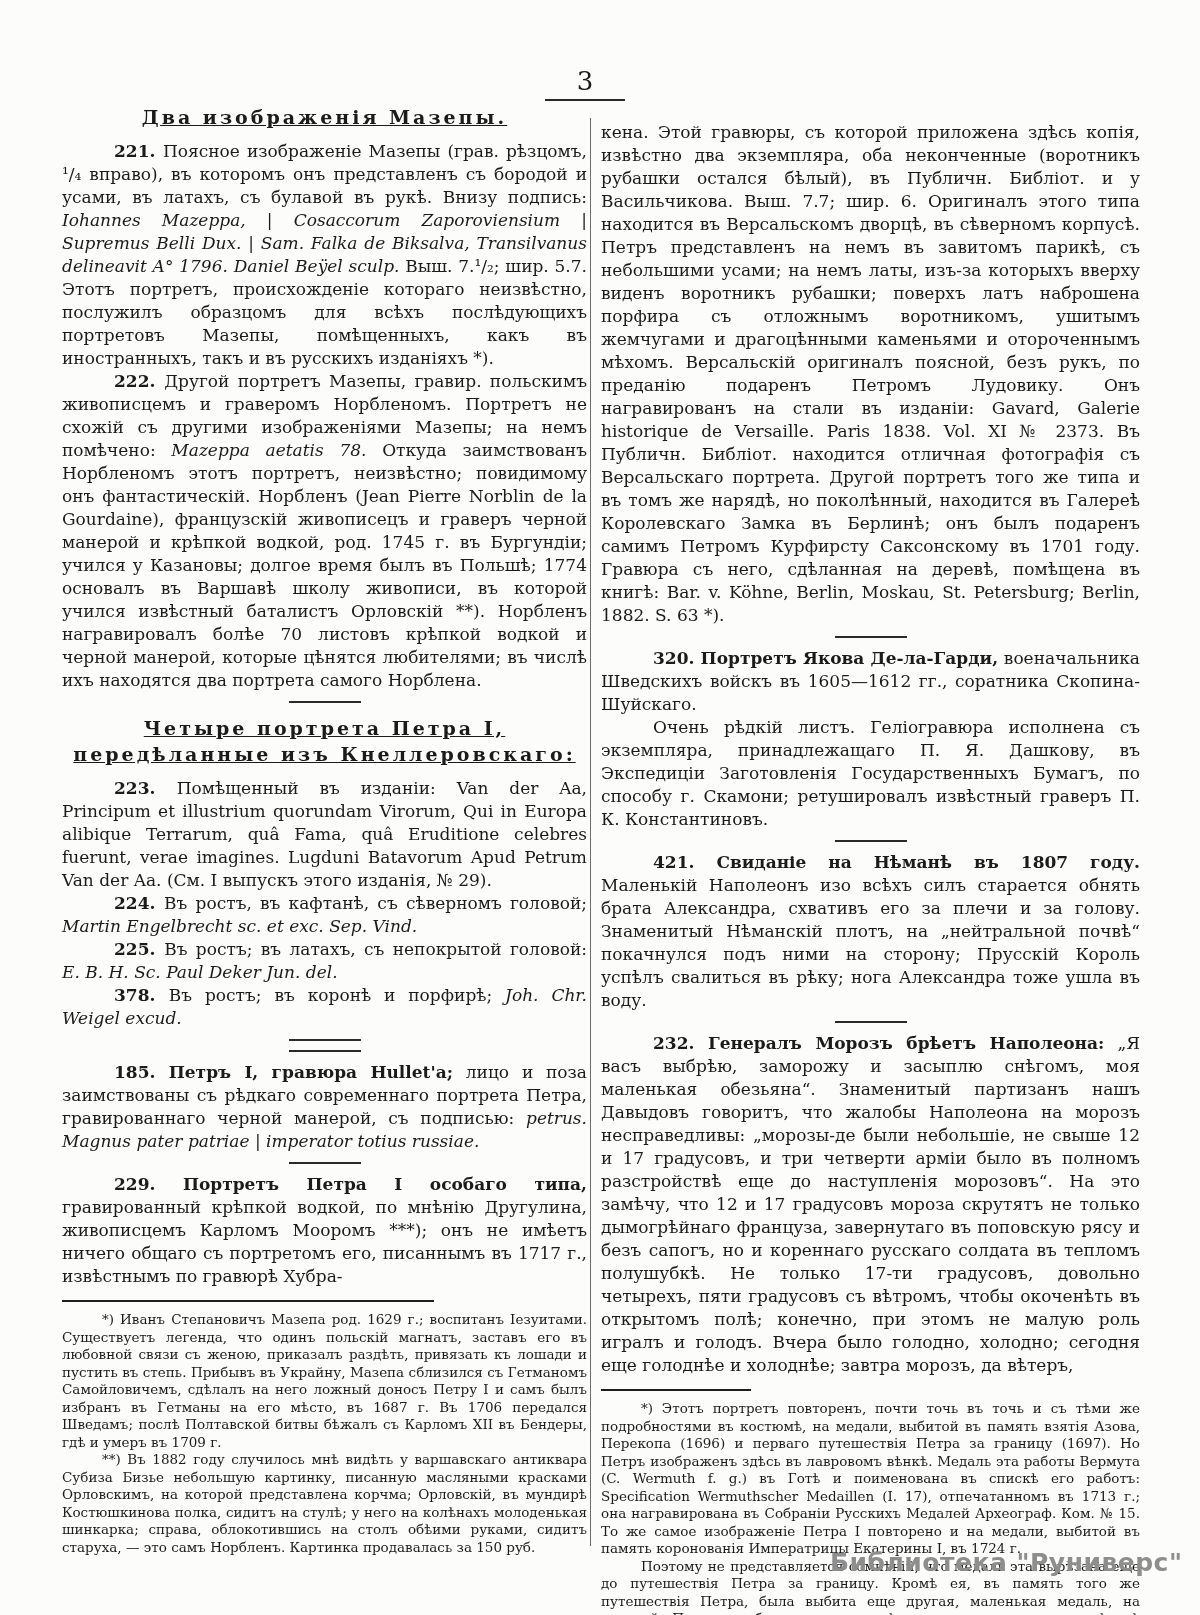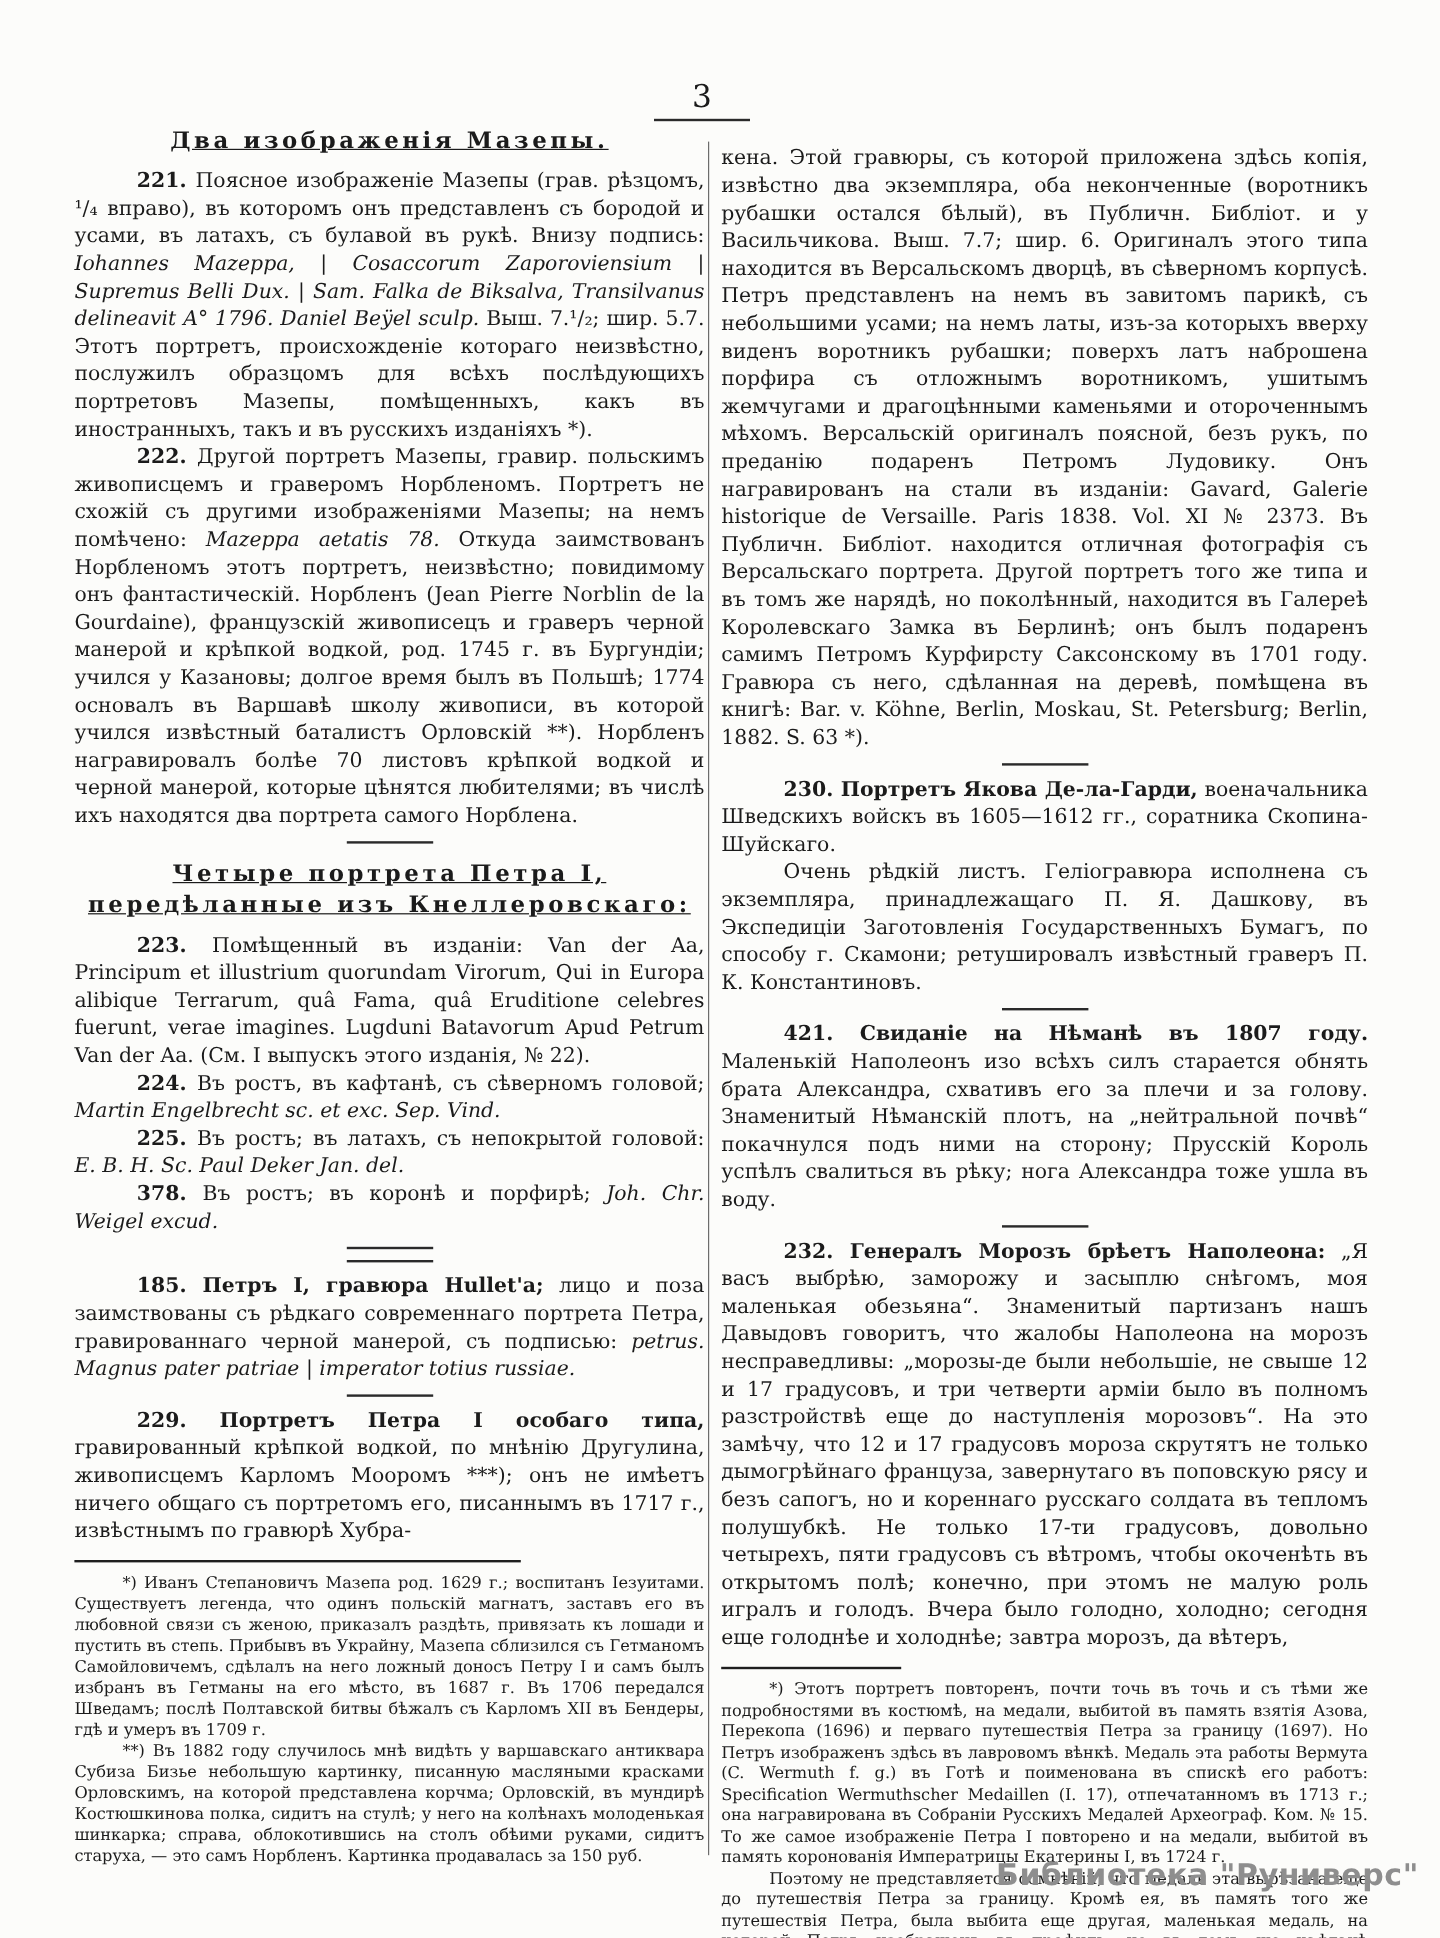--- a/index.html
+++ b/index.html
@@ -59,41 +59,41 @@
 <div class="page">
 
   <div class="page-number">3</div>
 
   <div class="col col-left">
     <h2 class="section-heading">Два изображенія Мазепы.</h2>
     <p class="para"><span class="seg-b">221. </span><span>Поясное изображеніе Мазепы (грав. рѣзцомъ, ¹/₄ вправо), въ которомъ онъ представленъ съ бородой и усами, въ латахъ, съ булавой въ рукѣ. Внизу подпись: </span><span class="seg-i">Iohannes Mazeppa, | Cosaccorum Zaporoviensium | Supremus Belli Dux. | Sam. Falka de Biksalva, Transilvanus delineavit A° 1796. Daniel Beÿel sculp.</span><span> Выш. 7.¹/₂; шир. 5.7. Этотъ портретъ, происхожденіе котораго неизвѣстно, послужилъ образцомъ для всѣхъ послѣдующихъ портретовъ Мазепы, помѣщенныхъ, какъ въ иностранныхъ, такъ и въ русскихъ изданіяхъ *).</span></p>
     <p class="para"><span class="seg-b">222. </span><span>Другой портретъ Мазепы, гравир. польскимъ живописцемъ и граверомъ Норбленомъ. Портретъ не схожій съ другими изображеніями Мазепы; на немъ помѣчено: </span><span class="seg-i">Mazeppa aetatis 78.</span><span> Откуда заимствованъ Норбленомъ этотъ портретъ, неизвѣстно; повидимому онъ фантастическій. Норбленъ (Jean Pierre Norblin de la Gourdaine), французскій живописецъ и граверъ черной манерой и крѣпкой водкой, род. 1745 г. въ Бургундіи; учился у Казановы; долгое время былъ въ Польшѣ; 1774 основалъ въ Варшавѣ школу живописи, въ которой учился извѣстный баталистъ Орловскій **). Норбленъ награвировалъ болѣе 70 листовъ крѣпкой водкой и черной манерой, которые цѣнятся любителями; въ числѣ ихъ находятся два портрета самого Норблена.</span></p>
     <div class="rule"></div>
     <h2 class="section-heading second">Четыре портрета Петра I, передѣланные изъ Кнеллеровскаго:</h2>
-    <p class="para"><span class="seg-b">223. </span><span>Помѣщенный въ изданіи: Van der Aa, Principum et illustrium quorundam Virorum, Qui in Europa alibique Terrarum, quâ Fama, quâ Eruditione celebres fuerunt, verae imagines. Lugduni Batavorum Apud Petrum Van der Aa. (См. I выпускъ этого изданія, № 22).</span></p>
+    <p class="para"><span class="seg-b">223. </span><span>Помѣщенный въ изданіи: Van der Aa, Principum et illustrium quorundam Virorum, Qui in Europa alibique Terrarum, quâ Fama, quâ Eruditione celebres fuerunt, verae imagines. Lugduni Batavorum Apud Petrum Van der Aa. (См. I выпускъ этого изданія, № 29).</span></p>
     <p class="para"><span class="seg-b">224. </span><span>Въ ростъ, въ кафтанѣ, съ сѣверномъ головой; </span><span class="seg-i">Martin Engelbrecht sc. et exc. Sep. Vind.</span></p>
-    <p class="para"><span class="seg-b">225. </span><span>Въ ростъ; въ латахъ, съ непокрытой головой: </span><span class="seg-i">E. B. H. Sc. Paul Deker Jan. del.</span></p>
+    <p class="para"><span class="seg-b">225. </span><span>Въ ростъ; въ латахъ, съ непокрытой головой: </span><span class="seg-i">E. B. H. Sc. Paul Deker Jun. del.</span></p>
     <p class="para"><span class="seg-b">378. </span><span>Въ ростъ; въ коронѣ и порфирѣ; </span><span class="seg-i">Joh. Chr. Weigel excud.</span></p>
     <div class="rule"></div>
     <div class="rule"></div>
     <p class="para"><span class="seg-b">185. Петръ I, гравюра Hullet'а;</span><span> лицо и поза заимствованы съ рѣдкаго современнаго портрета Петра, гравированнаго черной манерой, съ подписью: </span><span class="seg-i">petrus. Magnus pater patriae | imperator totius russiae.</span></p>
     <div class="rule"></div>
     <p class="para"><span class="seg-b">229. Портретъ Петра I особаго типа,</span><span> гравированный крѣпкой водкой, по мнѣнію Другулина, живописцемъ Карломъ Мооромъ ***); онъ не имѣетъ ничего общаго съ портретомъ его, писаннымъ въ 1717 г., извѣстнымъ по гравюрѣ Хубра-</span></p>
     <div class="fn-sep left-col"></div>
     <p class="footnote"><span>*) Иванъ Степановичъ Мазепа род. 1629 г.; воспитанъ Іезуитами. Существуетъ легенда, что одинъ польскій магнатъ, заставъ его въ любовной связи съ женою, приказалъ раздѣть, привязать къ лошади и пустить въ степь. Прибывъ въ Украйну, Мазепа сблизился съ Гетманомъ Самойловичемъ, сдѣлалъ на него ложный доносъ Петру I и самъ былъ избранъ въ Гетманы на его мѣсто, въ 1687 г. Въ 1706 передался Шведамъ; послѣ Полтавской битвы бѣжалъ съ Карломъ XII въ Бендеры, гдѣ и умеръ въ 1709 г.</span></p>
     <p class="footnote"><span>**) Въ 1882 году случилось мнѣ видѣть у варшавскаго антиквара Субиза Бизье небольшую картинку, писанную масляными красками Орловскимъ, на которой представлена корчма; Орловскій, въ мундирѣ Костюшкинова полка, сидитъ на стулѣ; у него на колѣнахъ молоденькая шинкарка; справа, облокотившись на столъ обѣими руками, сидитъ старуха, — это самъ Норбленъ. Картинка продавалась за 150 руб.</span></p>
 
   </div>
 
   <div class="col-divider"></div>
 
   <div class="col col-right">
     <p class="para no-indent"><span>кена. Этой гравюры, съ которой приложена здѣсь копія, извѣстно два экземпляра, оба неконченные (воротникъ рубашки остался бѣлый), въ Публичн. Библіот. и у Васильчикова. Выш. 7.7; шир. 6. Оригиналъ этого типа находится въ Версальскомъ дворцѣ, въ сѣверномъ корпусѣ. Петръ представленъ на немъ въ завитомъ парикѣ, съ небольшими усами; на немъ латы, изъ-за которыхъ вверху виденъ воротникъ рубашки; поверхъ латъ наброшена порфира съ отложнымъ воротникомъ, ушитымъ жемчугами и драгоцѣнными каменьями и отороченнымъ мѣхомъ. Версальскій оригиналъ поясной, безъ рукъ, по преданію подаренъ Петромъ Лудовику. Онъ награвированъ на стали въ изданіи: Gavard, Galerie historique de Versaille. Paris 1838. Vol. XI № 2373. Въ Публичн. Библіот. находится отличная фотографія съ Версальскаго портрета. Другой портретъ того же типа и въ томъ же нарядѣ, но поколѣнный, находится въ Галереѣ Королевскаго Замка въ Берлинѣ; онъ былъ подаренъ самимъ Петромъ Курфирсту Саксонскому въ 1701 году. Гравюра съ него, сдѣланная на деревѣ, помѣщена въ книгѣ: Bar. v. Köhne, Berlin, Moskau, St. Petersburg; Berlin, 1882. S. 63 *).</span></p>
     <div class="rule"></div>
-    <p class="para"><span class="seg-b">230. Портретъ Якова Де-ла-Гарди,</span><span> военачальника Шведскихъ войскъ въ 1605—1612 гг., соратника Скопина-Шуйскаго.</span></p>
+    <p class="para"><span class="seg-b">320. Портретъ Якова Де-ла-Гарди,</span><span> военачальника Шведскихъ войскъ въ 1605—1612 гг., соратника Скопина-Шуйскаго.</span></p>
     <p class="para"><span>Очень рѣдкій листъ. Геліогравюра исполнена съ экземпляра, принадлежащаго П. Я. Дашкову, въ Экспедиціи Заготовленія Государственныхъ Бумагъ, по способу г. Скамони; ретушировалъ извѣстный граверъ П. К. Константиновъ.</span></p>
     <div class="rule"></div>
     <p class="para"><span class="seg-b">421. Свиданіе на Нѣманѣ въ 1807 году.</span><span> Маленькій Наполеонъ изо всѣхъ силъ старается обнять брата Александра, схвативъ его за плечи и за голову. Знаменитый Нѣманскій плотъ, на „нейтральной почвѣ“ покачнулся подъ ними на сторону; Прусскій Король успѣлъ свалиться въ рѣку; нога Александра тоже ушла въ воду.</span></p>
     <div class="rule"></div>
     <p class="para"><span class="seg-b">232. Генералъ Морозъ брѣетъ Наполеона:</span><span> „Я васъ выбрѣю, заморожу и засыплю снѣгомъ, моя маленькая обезьяна“. Знаменитый партизанъ нашъ Давыдовъ говоритъ, что жалобы Наполеона на морозъ несправедливы: „морозы-де были небольшіе, не свыше 12 и 17 градусовъ, и три четверти арміи было въ полномъ разстройствѣ еще до наступленія морозовъ“. На это замѣчу, что 12 и 17 градусовъ мороза скрутятъ не только дымогрѣйнаго француза, завернутаго въ поповскую рясу и безъ сапогъ, но и кореннаго русскаго солдата въ тепломъ полушубкѣ. Не только 17-ти градусовъ, довольно четырехъ, пяти градусовъ съ вѣтромъ, чтобы окоченѣть въ открытомъ полѣ; конечно, при этомъ не малую роль игралъ и голодъ. Вчера было голодно, холодно; сегодня еще голоднѣе и холоднѣе; завтра морозъ, да вѣтеръ,</span></p>
     <div class="fn-sep right-col"></div>
     <p class="footnote"><span>*) Этотъ портретъ повторенъ, почти точь въ точь и съ тѣми же подробностями въ костюмѣ, на медали, выбитой въ память взятія Азова, Перекопа (1696) и перваго путешествія Петра за границу (1697). Но Петръ изображенъ здѣсь въ лавровомъ вѣнкѣ. Медаль эта работы Вермута (C. Wermuth f. g.) въ Готѣ и поименована въ спискѣ его работъ: Specification Wermuthscher Medaillen (I. 17), отпечатанномъ въ 1713 г.; она награвирована въ Собраніи Русскихъ Медалей Археограф. Ком. № 15. То же самое изображеніе Петра I повторено и на медали, выбитой въ память коронованія Императрицы Екатерины I, въ 1724 г.</span></p>
     <p class="footnote"><span>Поэтому не представляется сомнѣній, что медаль эта вырѣзана еще до путешествія Петра за границу. Кромѣ ея, въ память того же путешествія Петра, была выбита еще другая, маленькая медаль, на которой Петръ изображенъ въ профиль, но въ томъ же кафтанѣ Версальскаго типа (у Иверсена, Мед. Петра I; таб. II, 7). Затѣмъ портретъ Петра Версальскаго типа пріобрѣтаетъ въ глазахъ нашихъ еще болѣе цѣны, такъ какъ Петръ заказалъ медаль именно съ него, а не съ портрета Кнеллера, считая первый вѣроятно лучшимъ и болѣе схожимъ.</span></p>
   </div>
 

